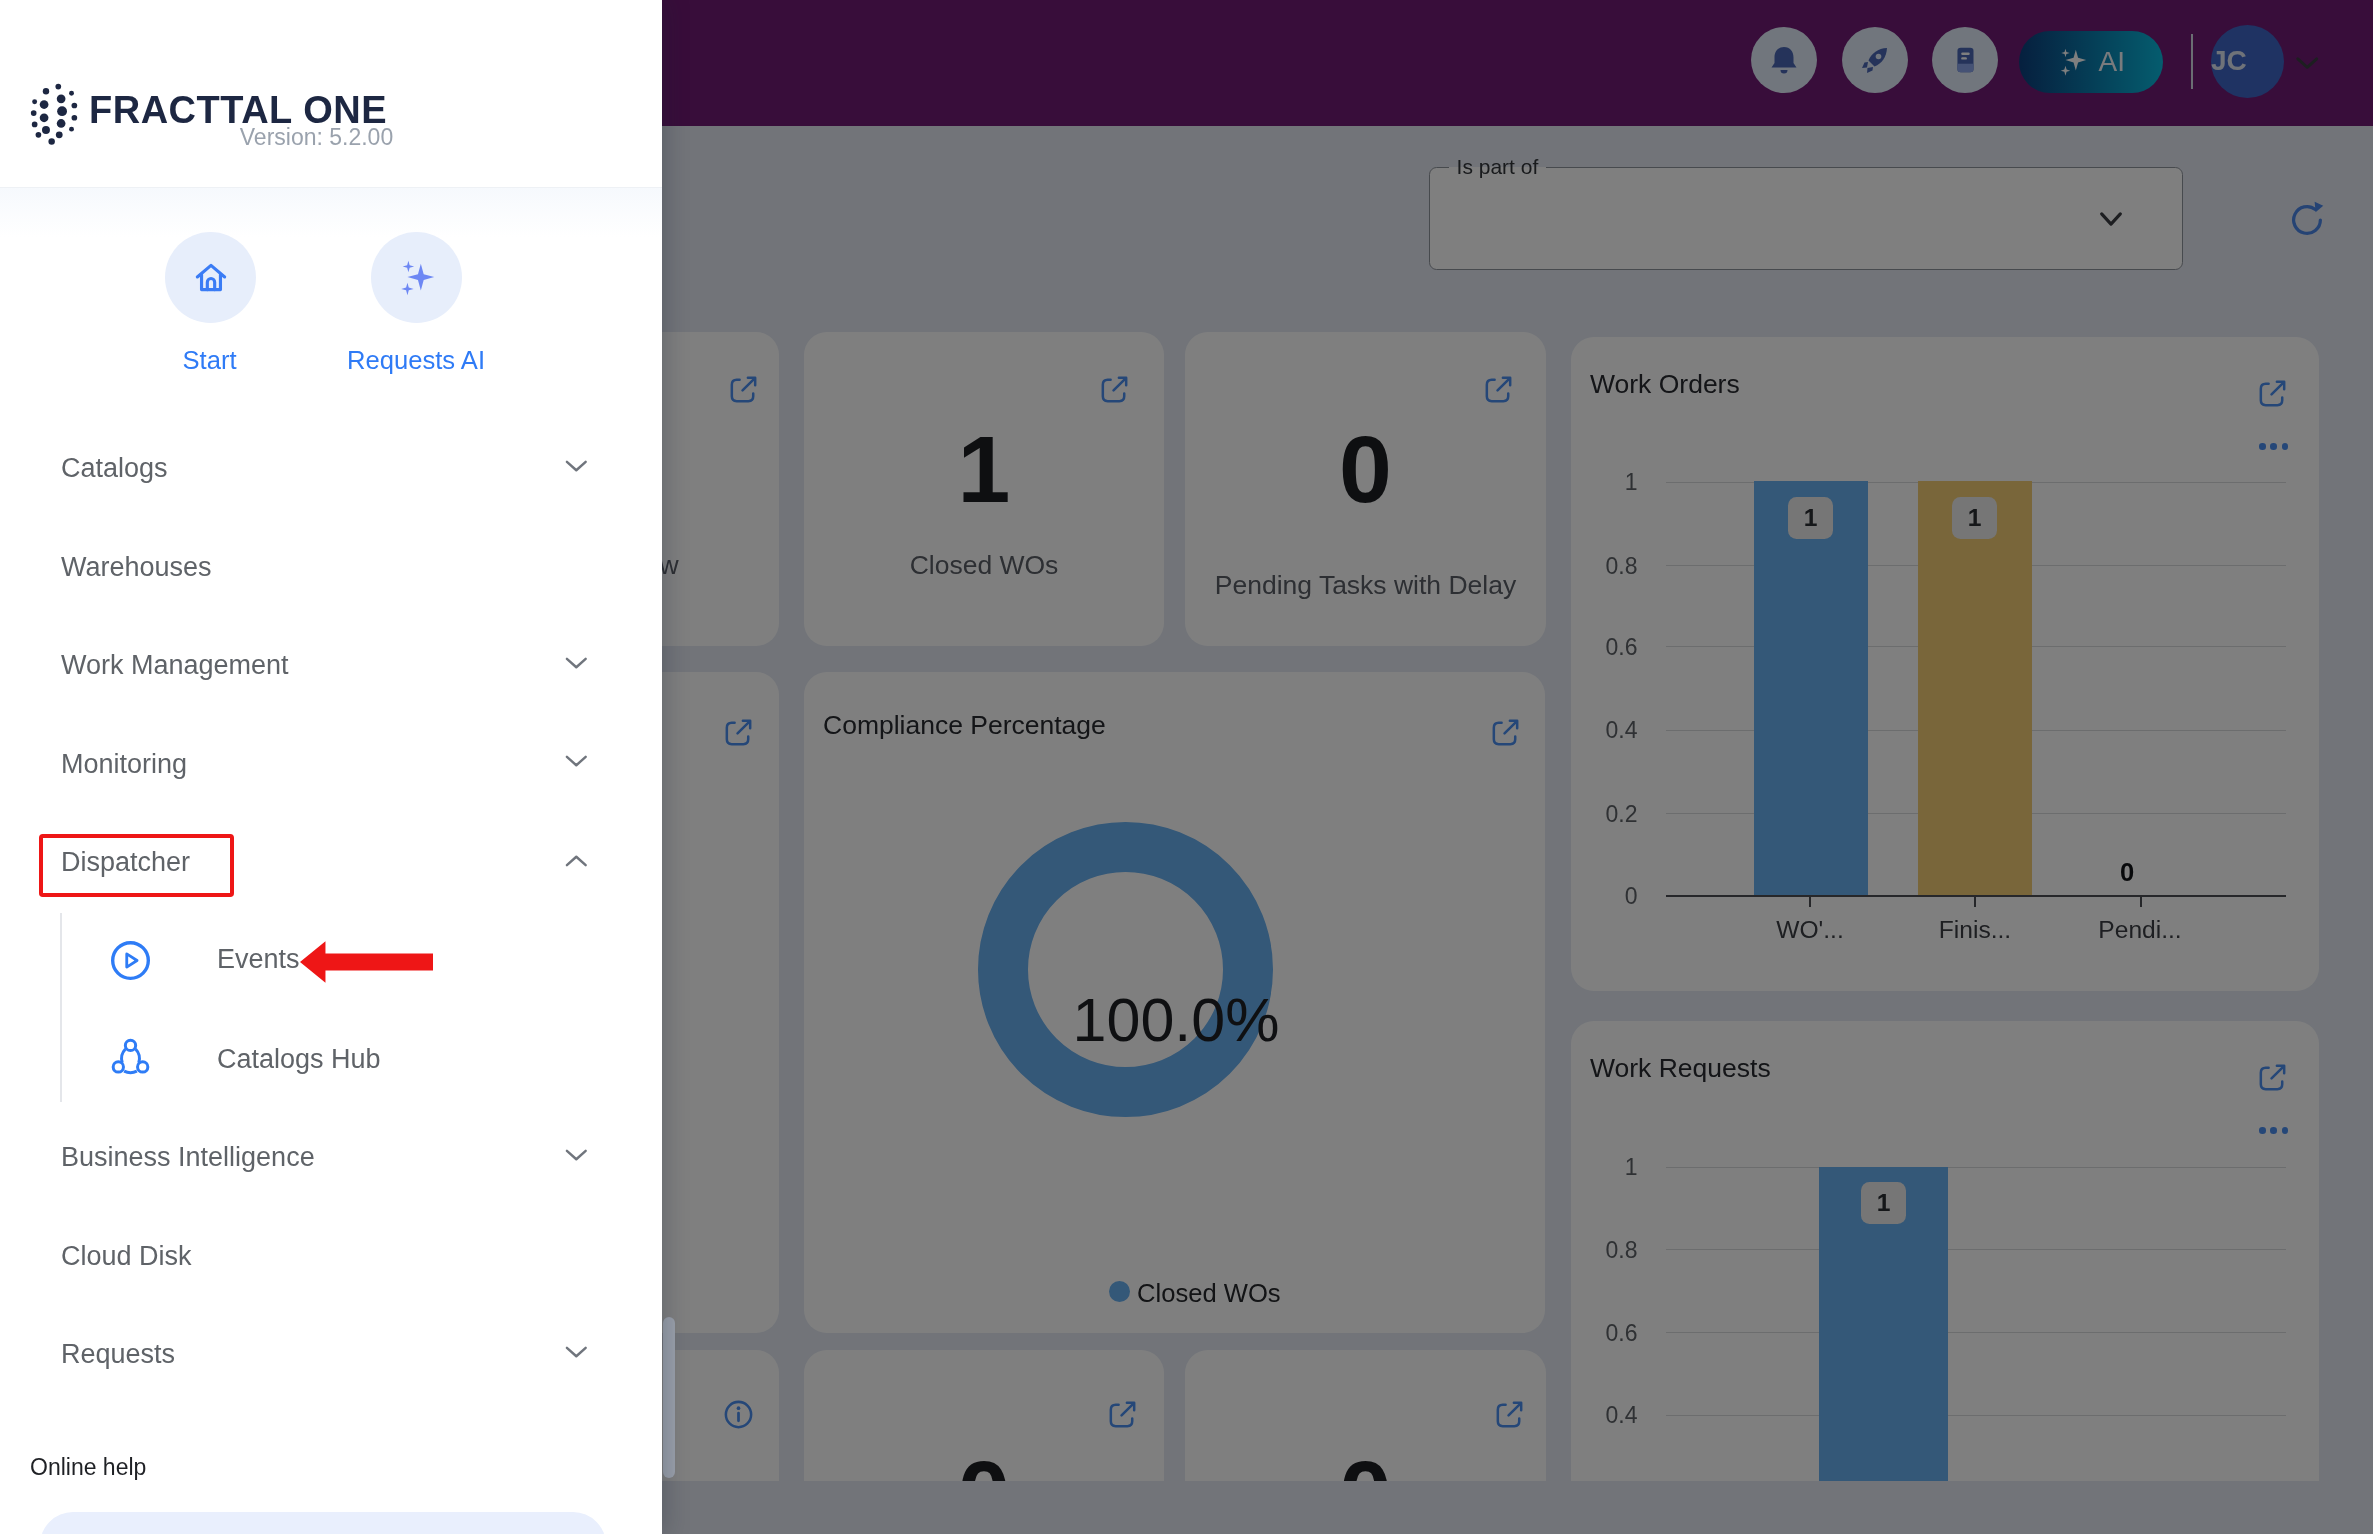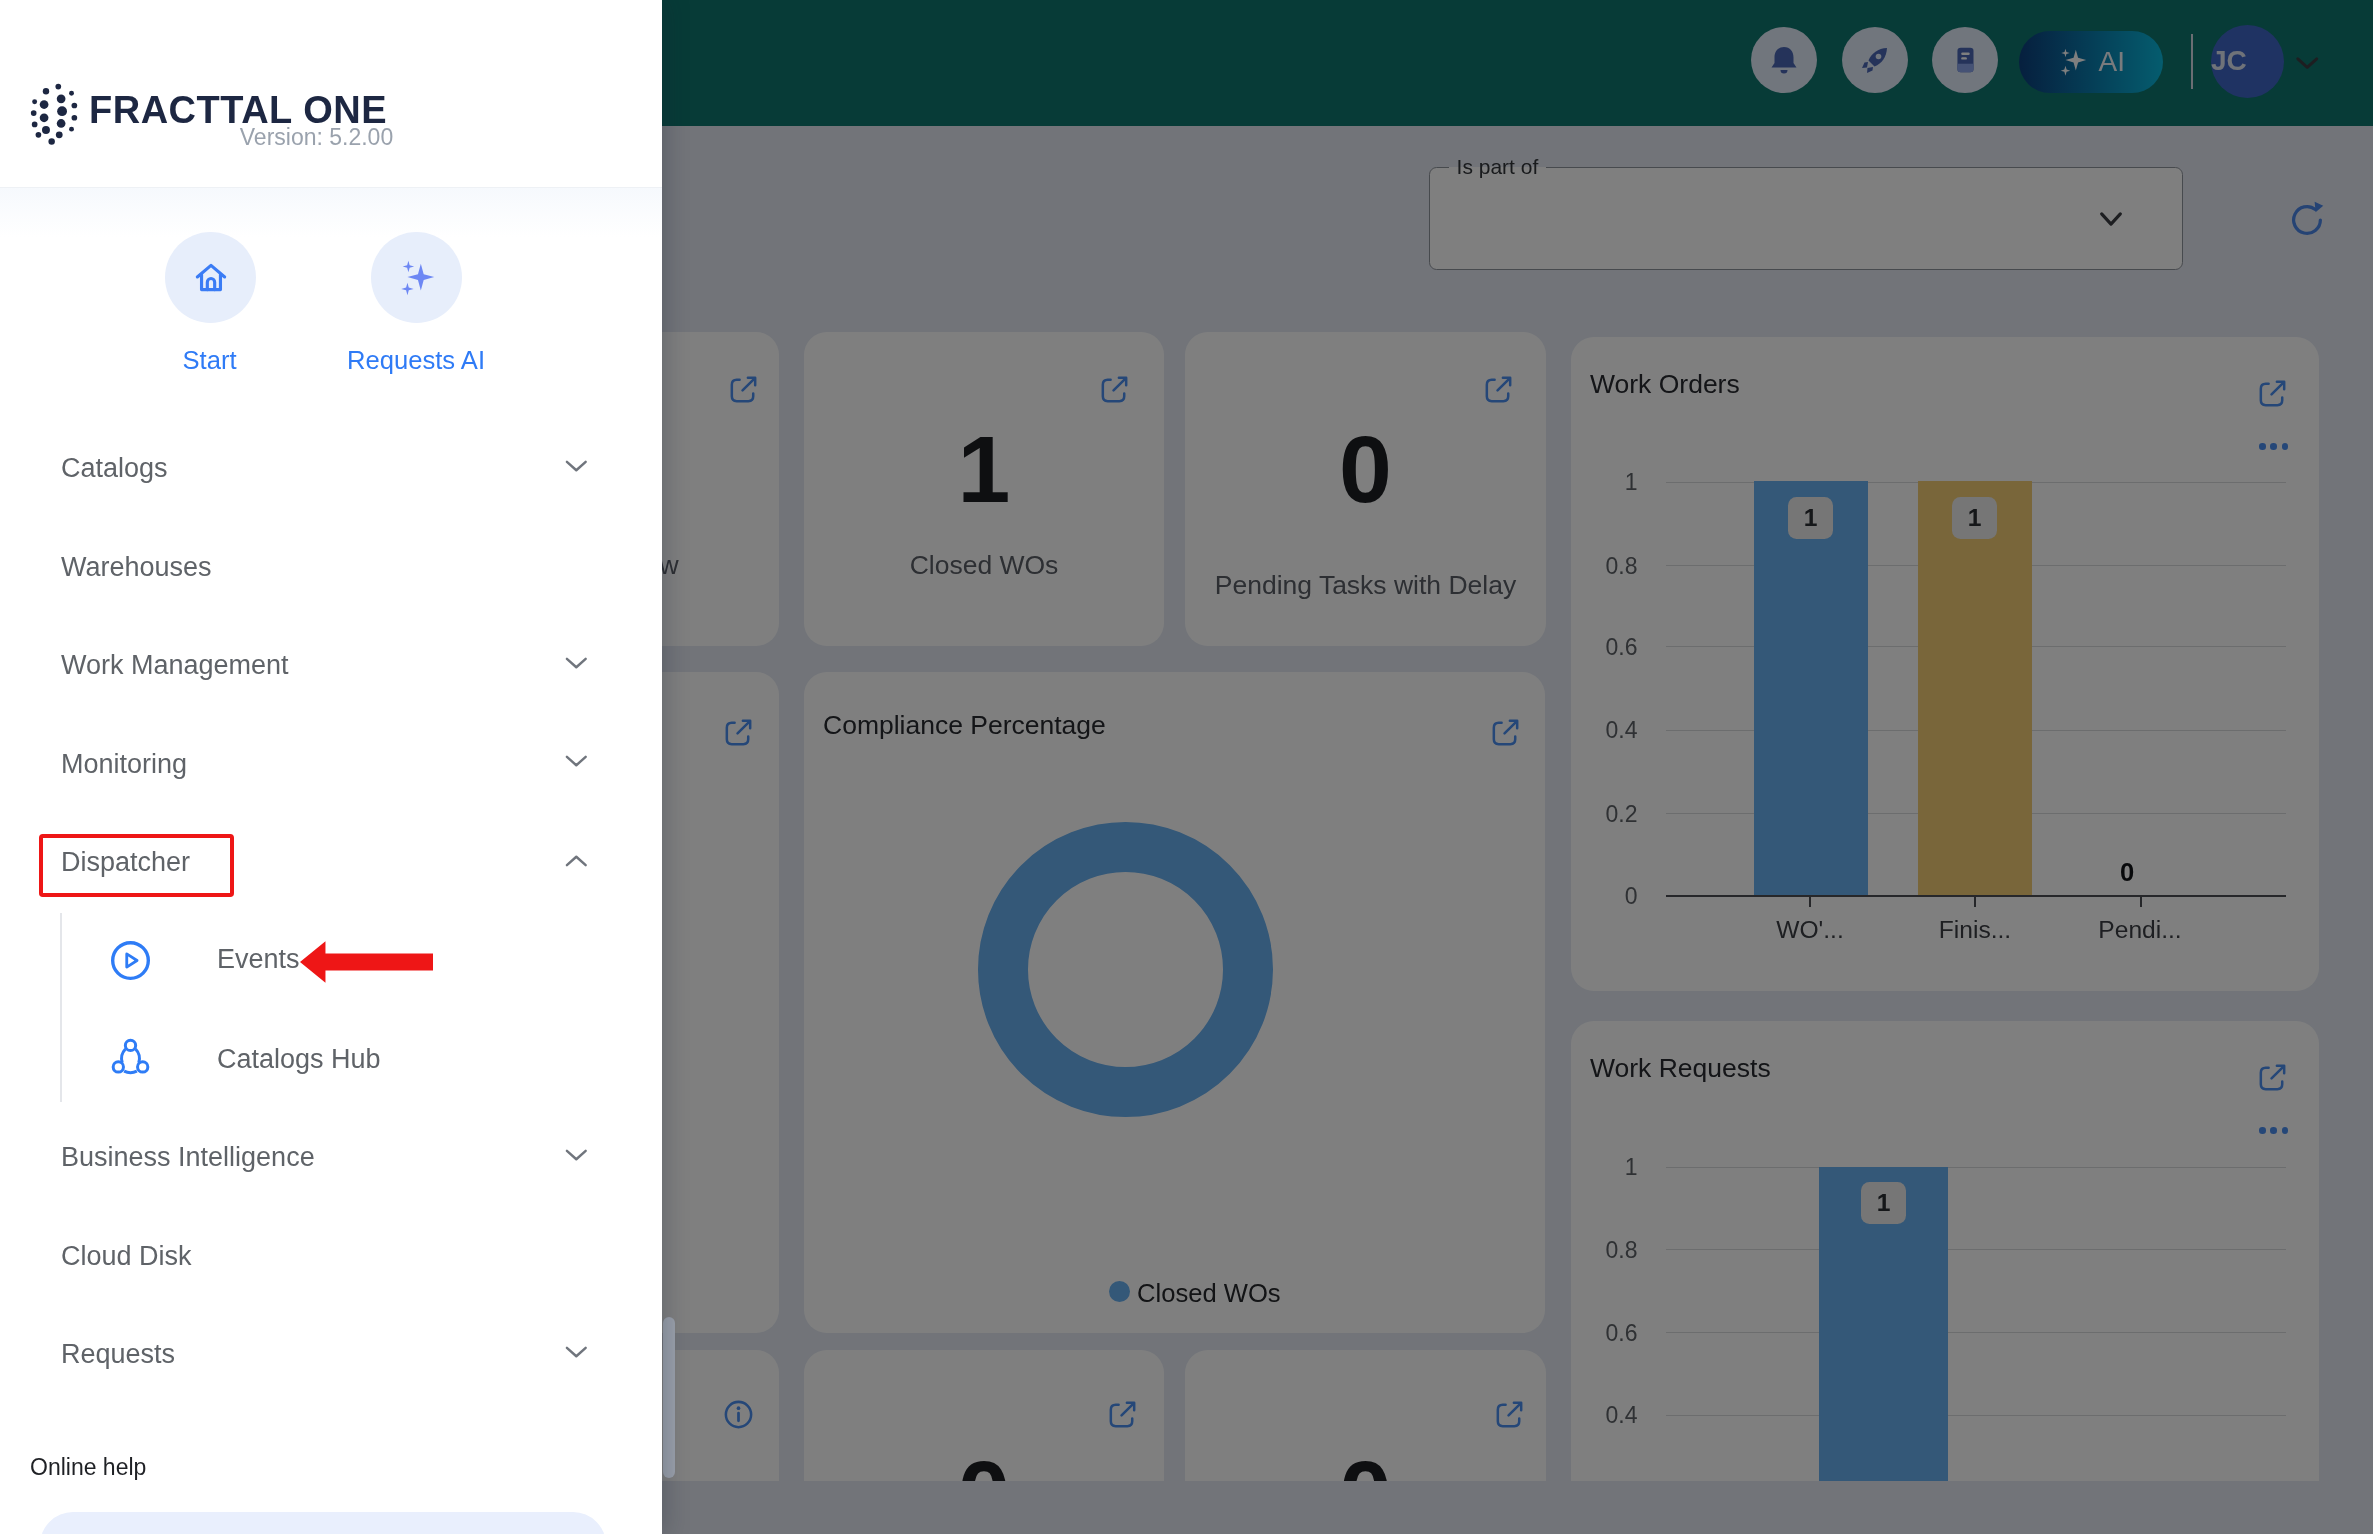--- a/index.html
+++ b/index.html
@@ -2,21 +2,21 @@
 <html style="font-size:15px"><head>
 <meta charset="utf-8">
 <style>
   * { margin:0; padding:0; box-sizing:border-box; }
   html,body { width:2373px; height:1535px; overflow:hidden; background:#e4e9f3;
               font-family:"Liberation Sans", sans-serif; }
   .stage { position:absolute; inset:0; width:2373px; height:1535px; }
 
   
   .main { position:absolute; inset:0; }
-  .toolbar { position:absolute; left:0; top:0; width:2373px; height:126px; background:#0f766e; }
+  .toolbar { position:absolute; left:0; top:0; width:2373px; height:126px; background:#701a75; }
   .content-bg { position:absolute; left:0; top:126px; width:2373px; height:1409px; background:#e4e9f3; }
   .dash-clip { position:absolute; left:0; top:0; width:2373px; height:1481px; overflow:hidden; }
 
   .icon-circ { position:absolute; width:66px; height:66px; border-radius:50%;
                background:#e2ecfa; display:flex; align-items:center; justify-content:center; }
   .ai-pill { position:absolute; left:2019px; top:31px; width:144px; height:62px; border-radius:31px;
              background:linear-gradient(90deg,#0c3f7d,#0ab9dd); display:flex; align-items:center;
              justify-content:center; gap:9.5px; color:#f2f6fb; font-size:28px; }
   .tb-sep { position:absolute; left:2191px; top:34px; width:1.9px; height:55px; background:#d7dce6; }
   .avatar { position:absolute; left:2211px; top:24.6px; width:73px; height:73px; border-radius:50%;
@@ -230,20 +230,21 @@
       </div>
 
       <div class="card" style="left:804px; top:672px; width:741px; height:661px;">
         <div class="card-title" style="top:38px;">Compliance Percentage</div>
         <svg class="ext" style="left:684px; top:43px;" viewBox="0 0 36 36">
           <path d="M14 8 H11 C7.7 8 6 9.7 6 13 V25 C6 28.3 7.7 30 11 30 H23 C26.3 30 28 28.3 28 25 V22" fill="none" stroke="currentColor" stroke-width="2.6" stroke-linecap="round"></path>
           <path d="M17 19 L29.5 6.5" stroke="currentColor" stroke-width="2.6" stroke-linecap="round"></path>
           <path d="M22.5 6 H30 V13.5" fill="none" stroke="currentColor" stroke-width="2.6" stroke-linecap="round" stroke-linejoin="round"></path>
         </svg>
         <div class="donut"></div>
+        <div class="donut-text">100.0%</div>
         <div class="legend-dot" style="left:305px; top:609px;"></div>
         <div class="legend-label" style="left:333px; top:607px;">Closed WOs</div>
       </div>
 
       <div class="card" style="left:1571px; top:1021px; width:748px; height:559px;">
         <div class="card-title">Work Requests</div>
         <svg class="ext" style="left:684px; top:39px;" viewBox="0 0 36 36">
           <path d="M14 8 H11 C7.7 8 6 9.7 6 13 V25 C6 28.3 7.7 30 11 30 H23 C26.3 30 28 28.3 28 25 V22" fill="none" stroke="currentColor" stroke-width="2.6" stroke-linecap="round"></path>
           <path d="M17 19 L29.5 6.5" stroke="currentColor" stroke-width="2.6" stroke-linecap="round"></path>
           <path d="M22.5 6 H30 V13.5" fill="none" stroke="currentColor" stroke-width="2.6" stroke-linecap="round" stroke-linejoin="round"></path>

